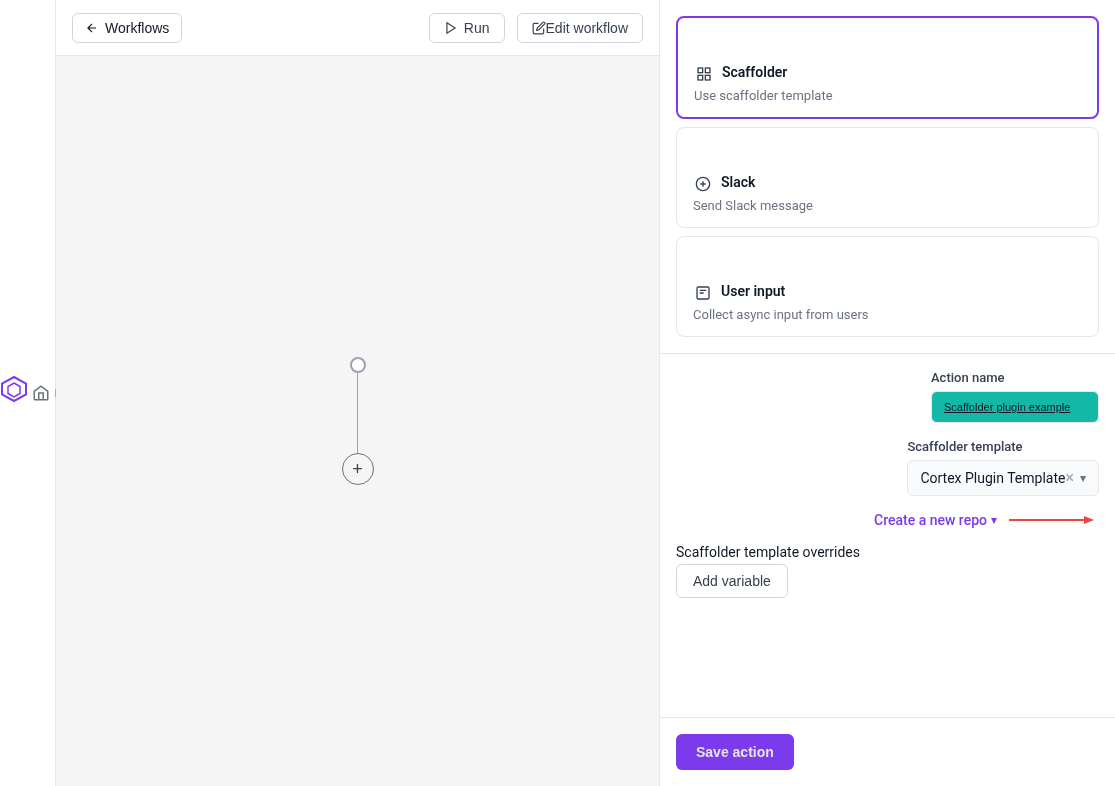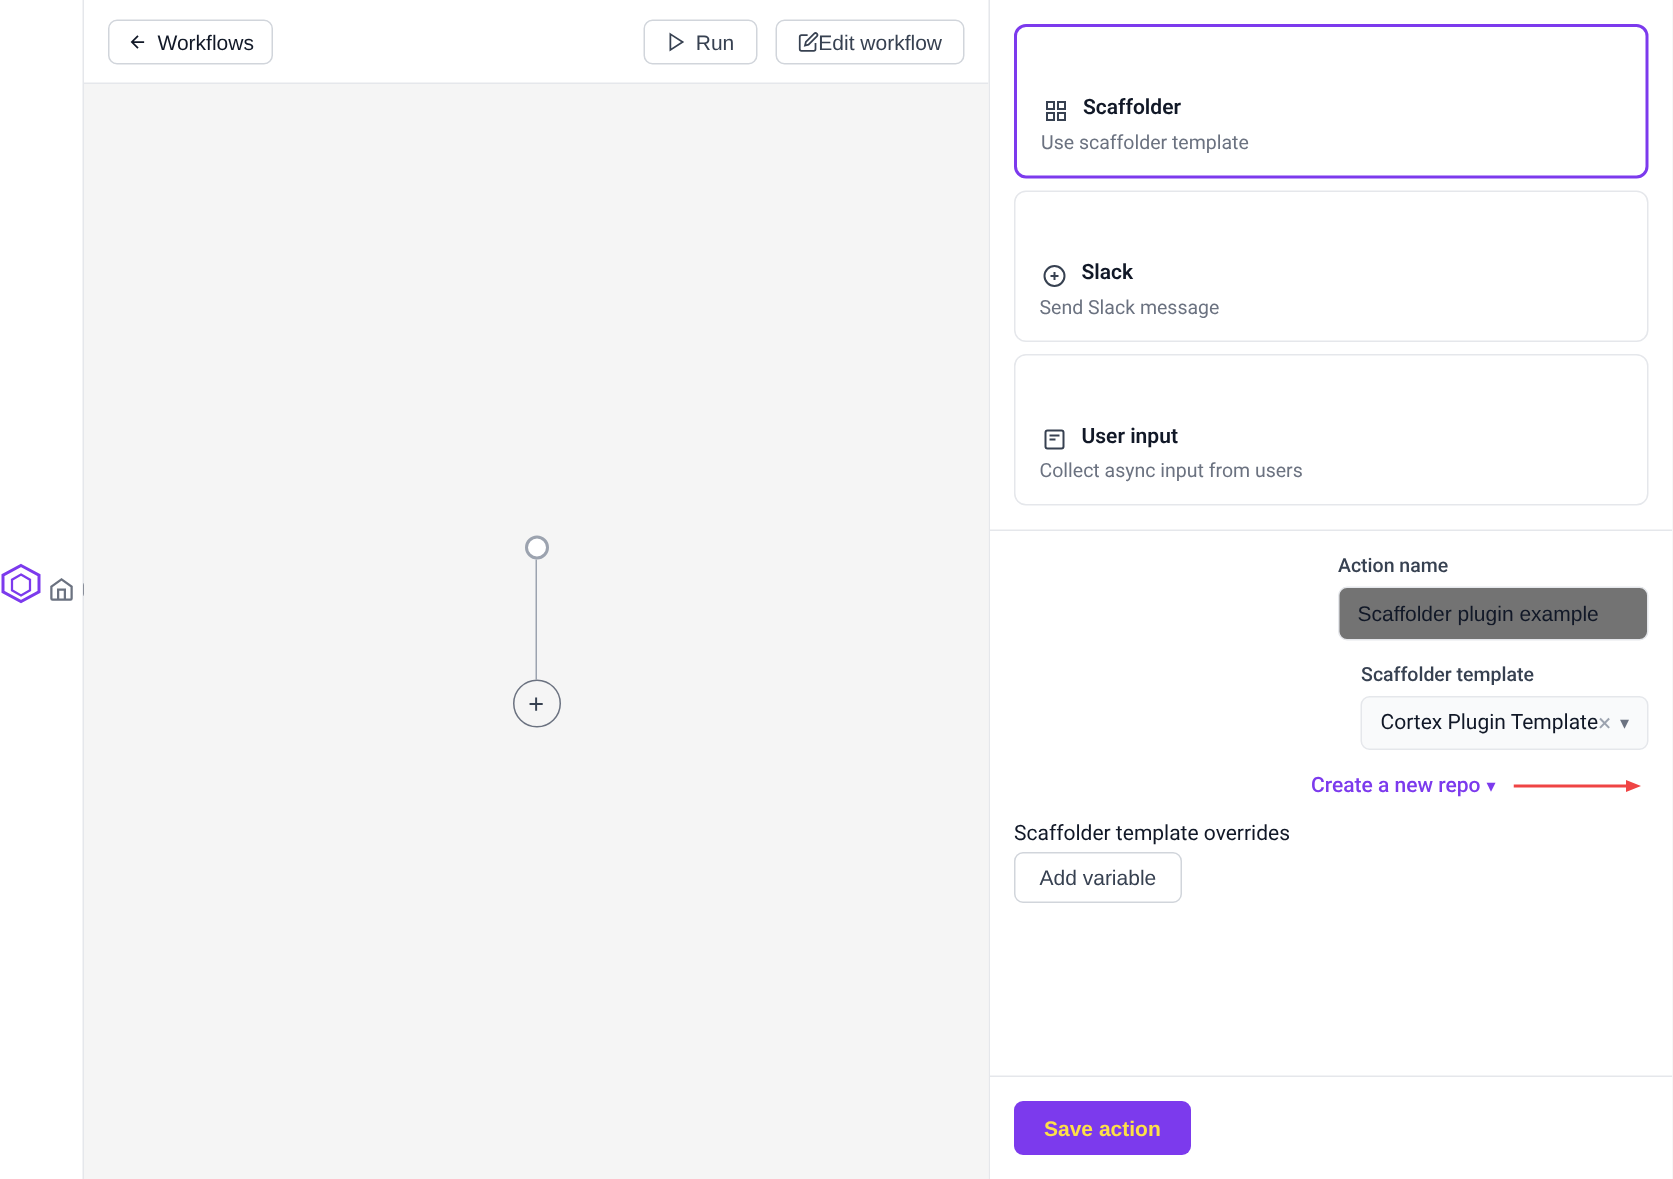--- a/index.html
+++ b/index.html
@@ -200,23 +200,24 @@
     .form-label {
       font-size: 13px;
       font-weight: 500;
       color: #374151;
     }
     .form-input {
       width: 100%;
       padding: 9px 12px;
       border: 1px solid #e5e7eb;
       border-radius: 6px;
-      font-size: 14px;
+      font-size: 11px;
       color: #111827;
-      background: #737373;
+      background: #14b8a6;
+      text-decoration: underline;
     }
     .form-select-display {
       width: 100%;
       padding: 9px 12px;
       border: 1px solid #e5e7eb;
       border-radius: 6px;
       font-size: 14px;
       color: #111827;
       background: #f9fafb;
       display: flex;
@@ -286,21 +287,21 @@
     }
 
     .save-btn-area {
       padding: 16px;
       border-top: 1px solid #e5e7eb;
       margin-top: auto;
     }
     .save-action-btn {
       padding: 10px 20px;
       background: #7c3aed;
-      color: #fde047;
+      color: #e5e5e5;
       border: none;
       border-radius: 6px;
       font-size: 14px;
       font-weight: 600;
       cursor: pointer;
       text-align: right;
     }
 
     
     svg { display: inline-block; vertical-align: middle; }

